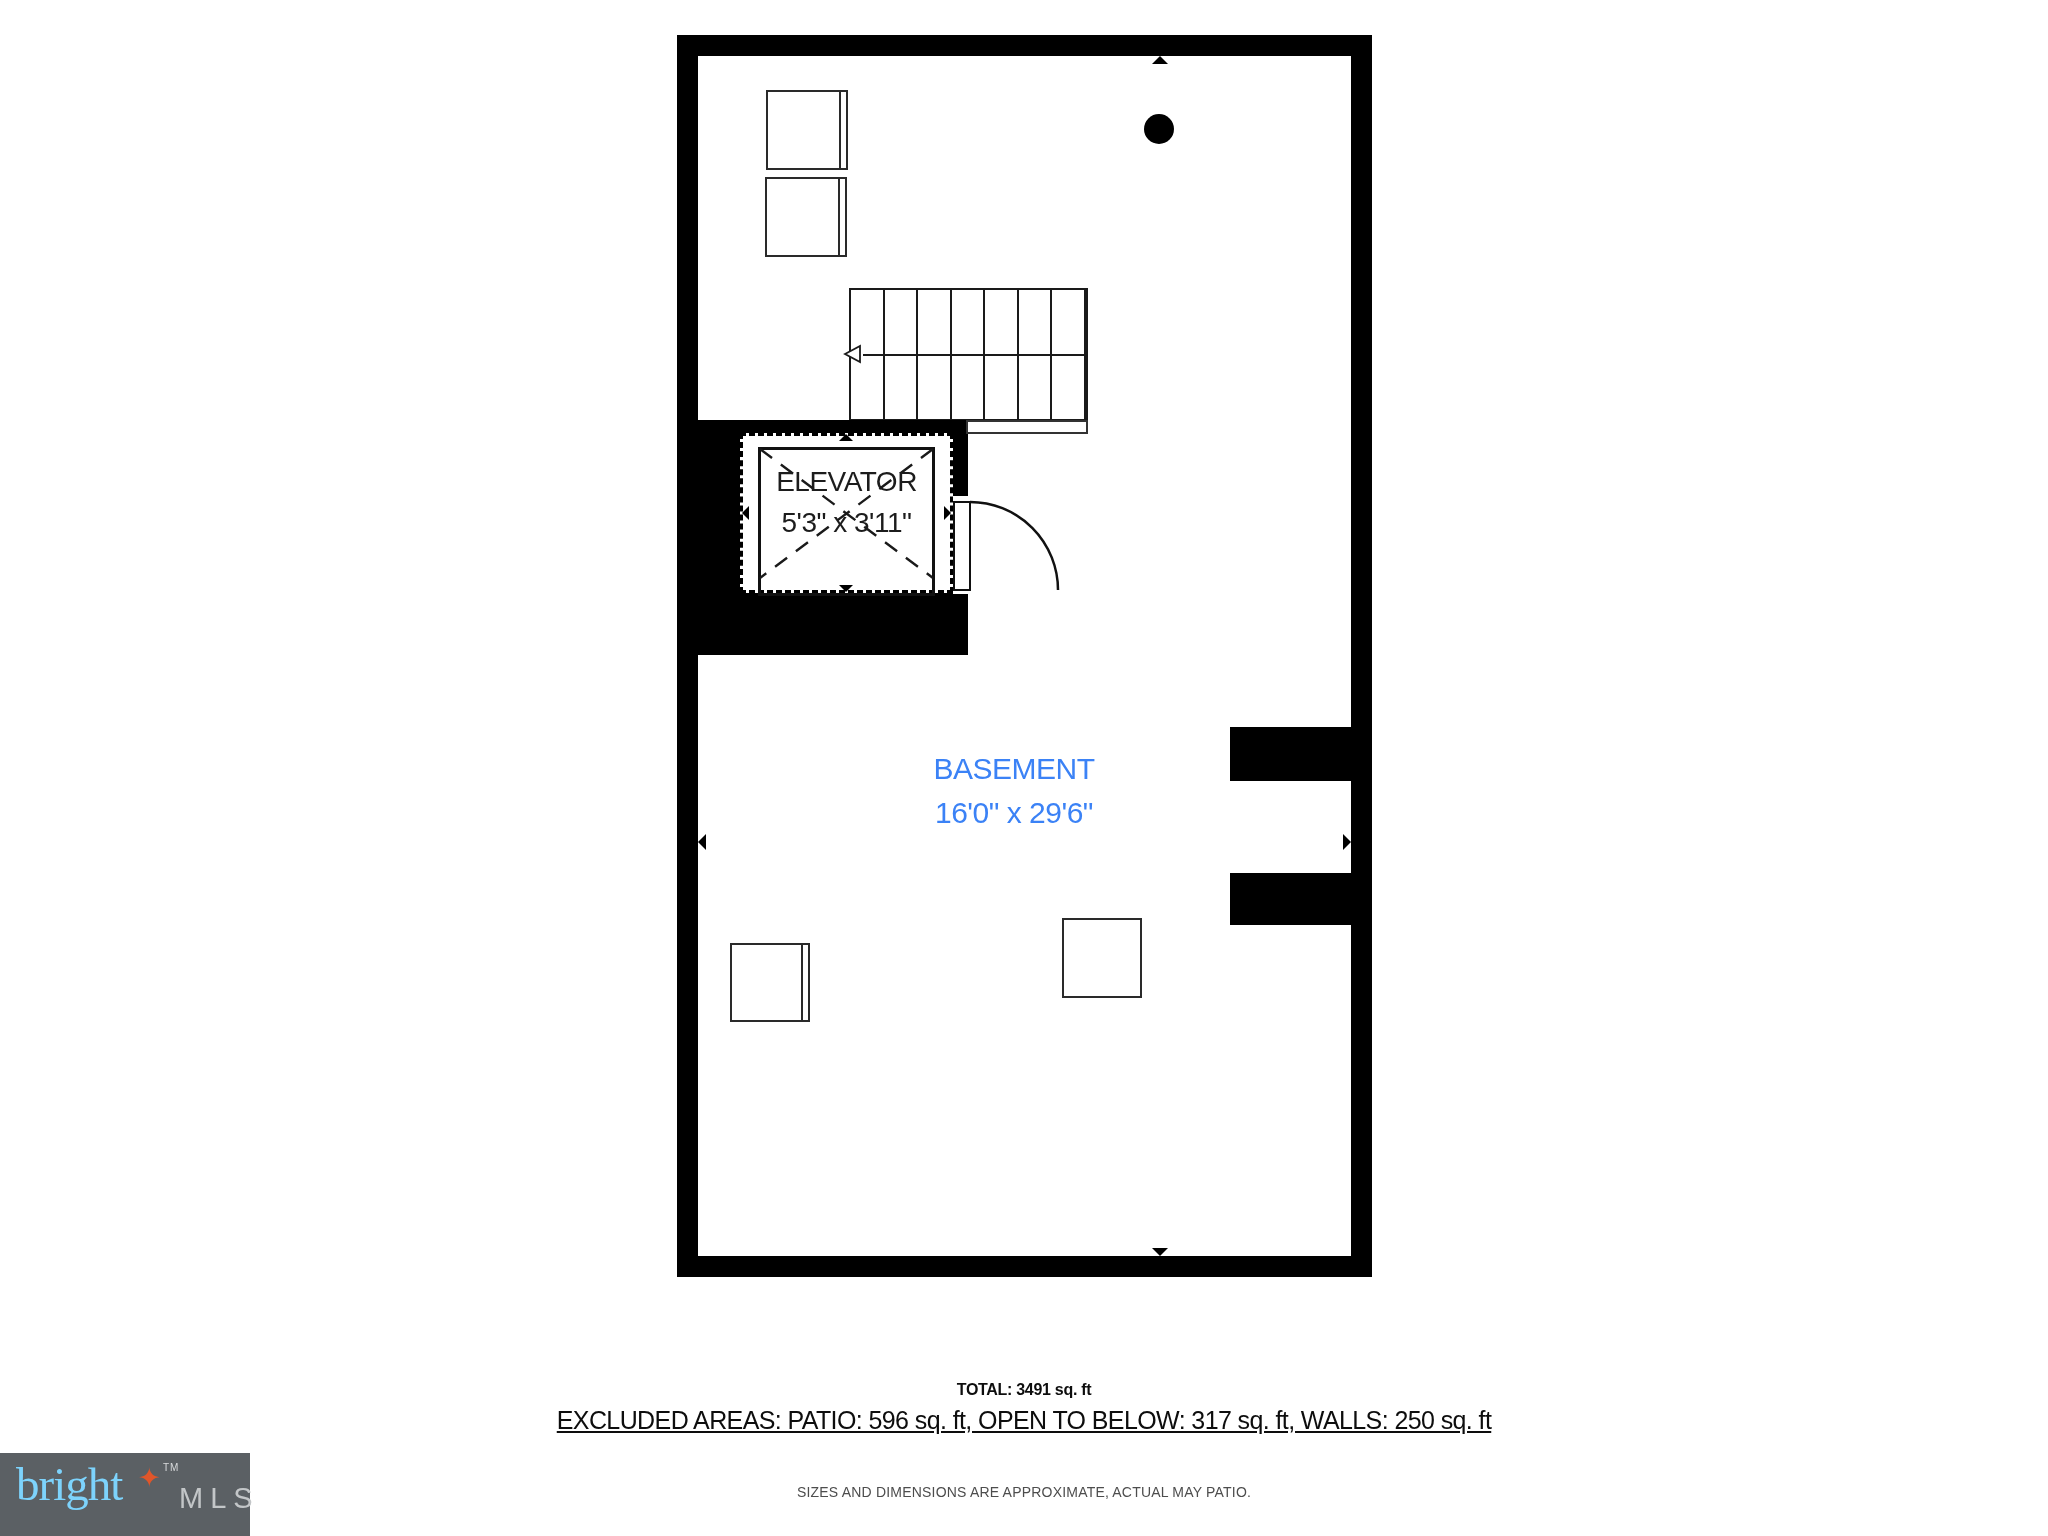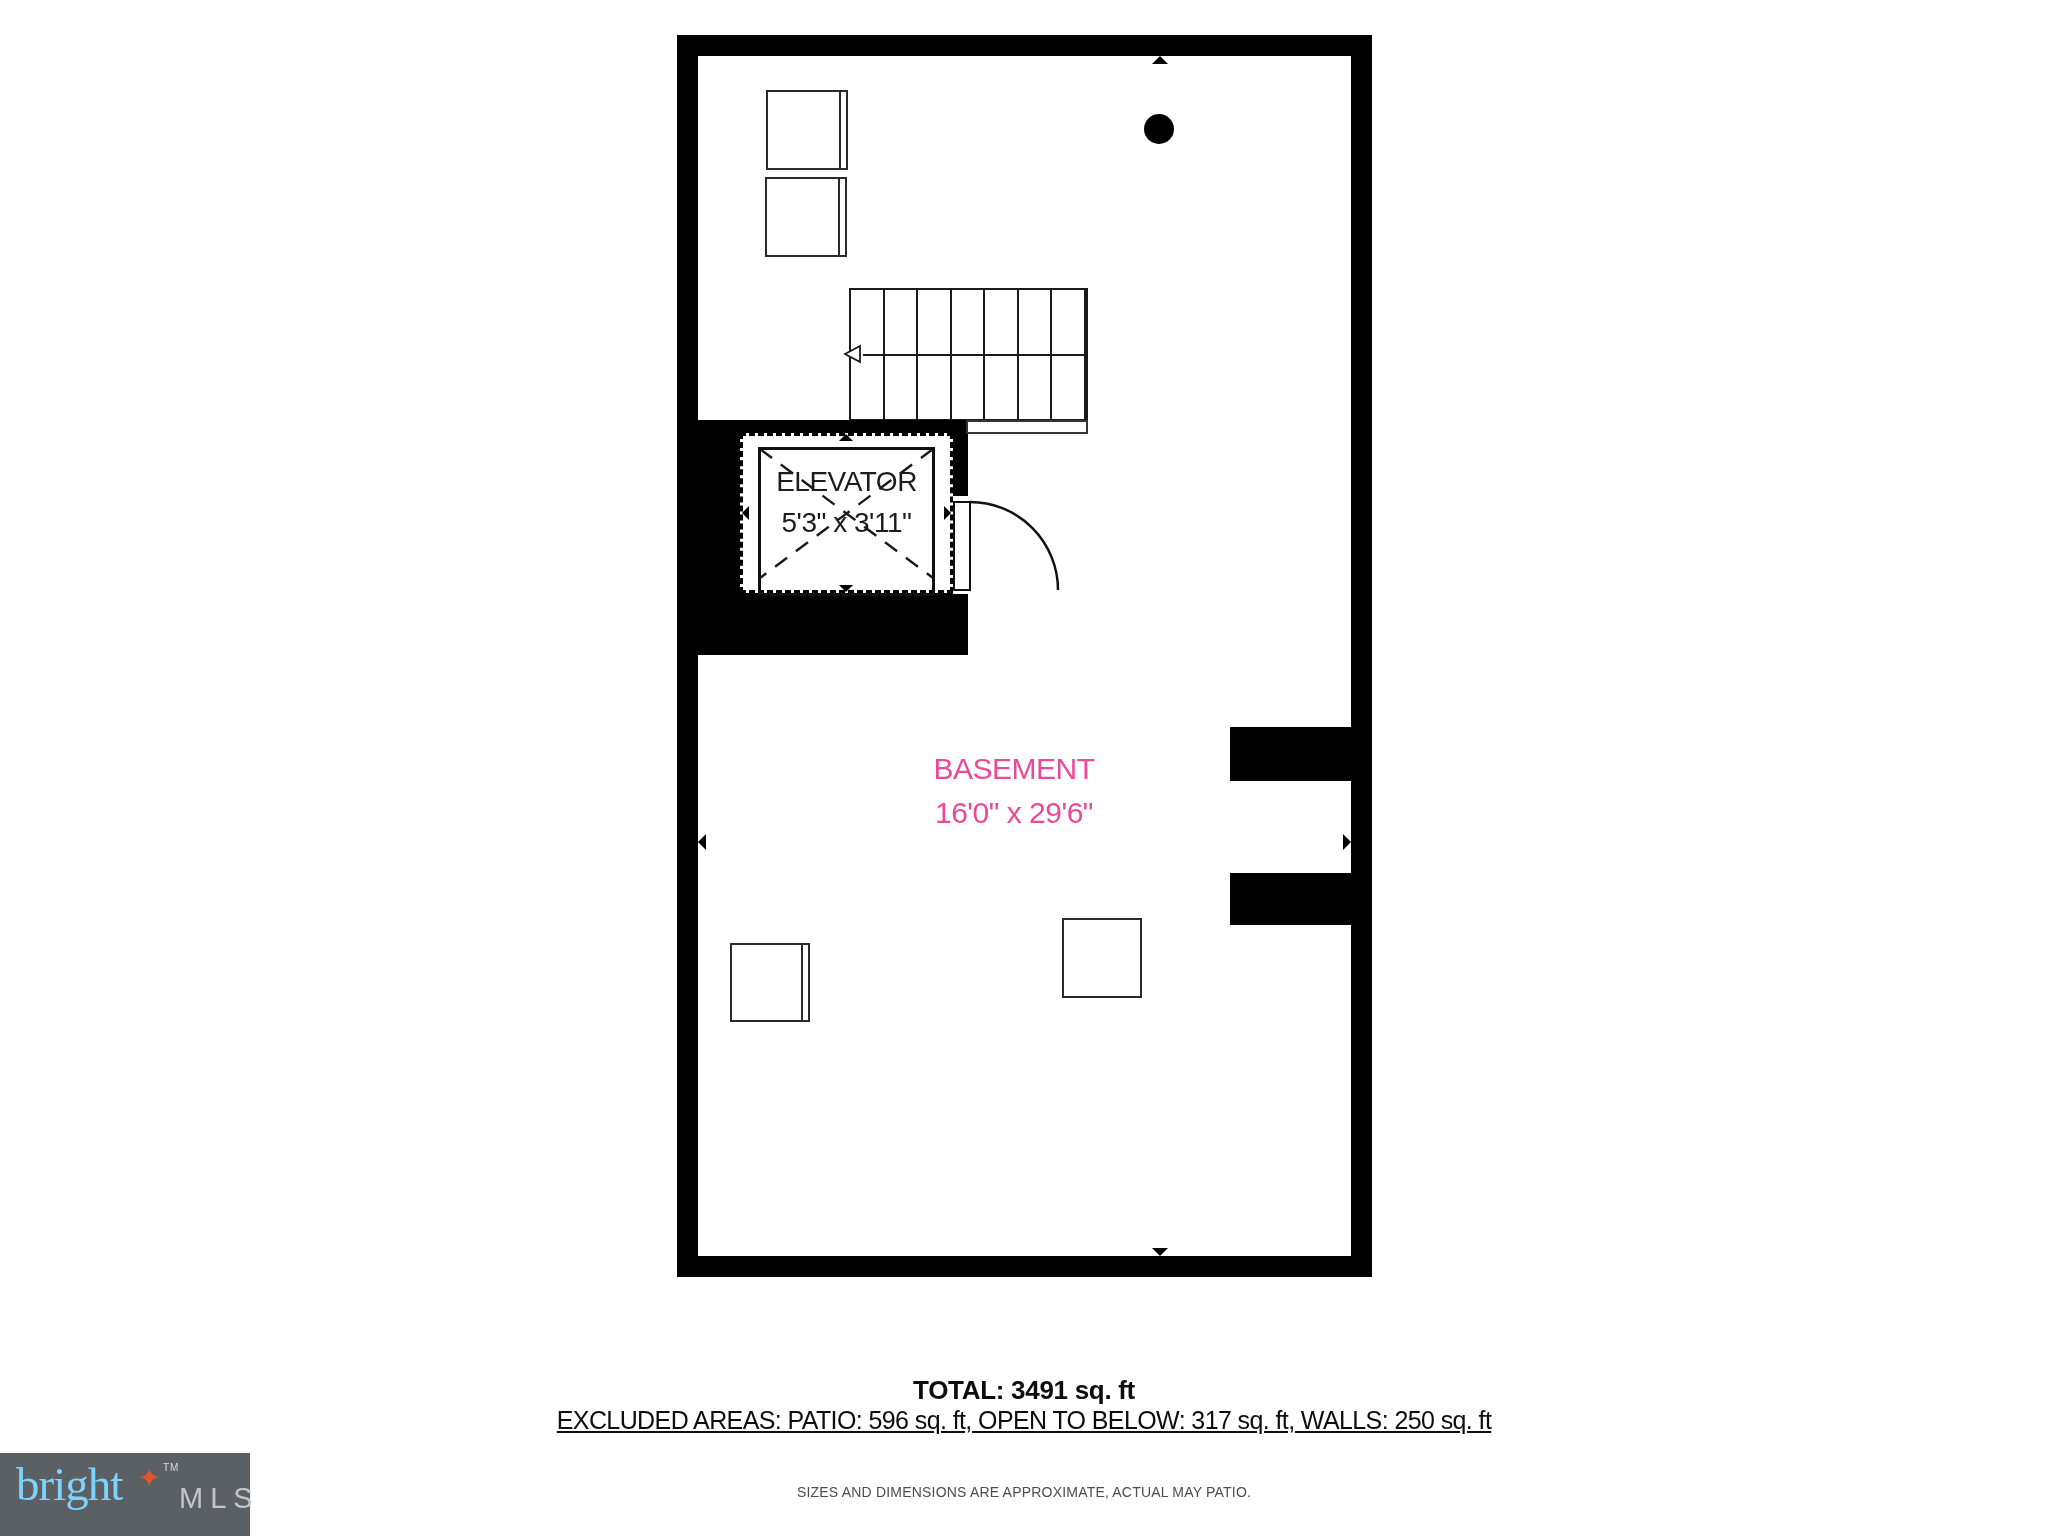--- a/index.html
+++ b/index.html
@@ -38,27 +38,27 @@
   .arr.left{border-top:8px solid transparent;border-bottom:8px solid transparent;border-right:8px solid #000;}
   .arr.right{border-top:8px solid transparent;border-bottom:8px solid transparent;border-left:8px solid #000;}
   .arr.sm.up{border-left-width:7px;border-right-width:7px;border-bottom-width:7px;}
   .arr.sm.down{border-left-width:7px;border-right-width:7px;border-top-width:7px;}
   .arr.sm.left{border-top-width:7px;border-bottom-width:7px;border-right-width:7px;}
   .arr.sm.right{border-top-width:7px;border-bottom-width:7px;border-left-width:7px;}
 
   .dot{position:absolute;left:1144px;top:114px;width:30px;height:30px;border-radius:50%;background:#000;}
 
   
-  .roomlabel{position:absolute;left:814px;top:747px;width:400px;text-align:center;color:#ec4899;}
+  .roomlabel{position:absolute;left:814px;top:747px;width:400px;text-align:center;color:#3b82f6;}
   .roomlabel .l1{font-size:30px;line-height:44px;letter-spacing:-0.5px;}
   .roomlabel .l2{font-size:30px;line-height:44px;letter-spacing:-0.5px;}
 
   
   .footer{position:absolute;left:0;top:1374px;width:2048px;text-align:center;color:#0d0d0d;}
-  .footer .total{font-size:26px;font-weight:bold;line-height:32px;letter-spacing:-0.3px;}
+  .footer .total{font-size:16px;font-weight:bold;line-height:32px;letter-spacing:-0.3px;}
   .footer .floors{font-size:25px;line-height:29px;letter-spacing:-0.6px;}
   .footer .excluded{font-size:25px;line-height:28px;letter-spacing:-0.6px;text-decoration:underline;}
   .disclaimer{position:absolute;left:0;top:1484px;width:2048px;text-align:center;font-size:14px;color:#4d4d4d;letter-spacing:0.2px;}
 
   
   .logo{position:absolute;left:0px;top:1453px;width:250px;height:83px;background:#5b6064;}
   .logo .brand{position:absolute;left:16px;top:1px;font-family:"Liberation Serif", serif;font-size:47px;line-height:60px;color:#7dd3fc;letter-spacing:-1px;}
   .logo .star{position:absolute;left:138px;top:12px;font-size:27px;line-height:27px;color:#e0562a;}
   .logo .tm{position:absolute;left:163px;top:9px;font-size:10px;color:#d8dadb;letter-spacing:1px;}
   .logo .mls{position:absolute;left:179px;top:29px;font-size:29px;color:#c3c6c8;letter-spacing:7px;}

